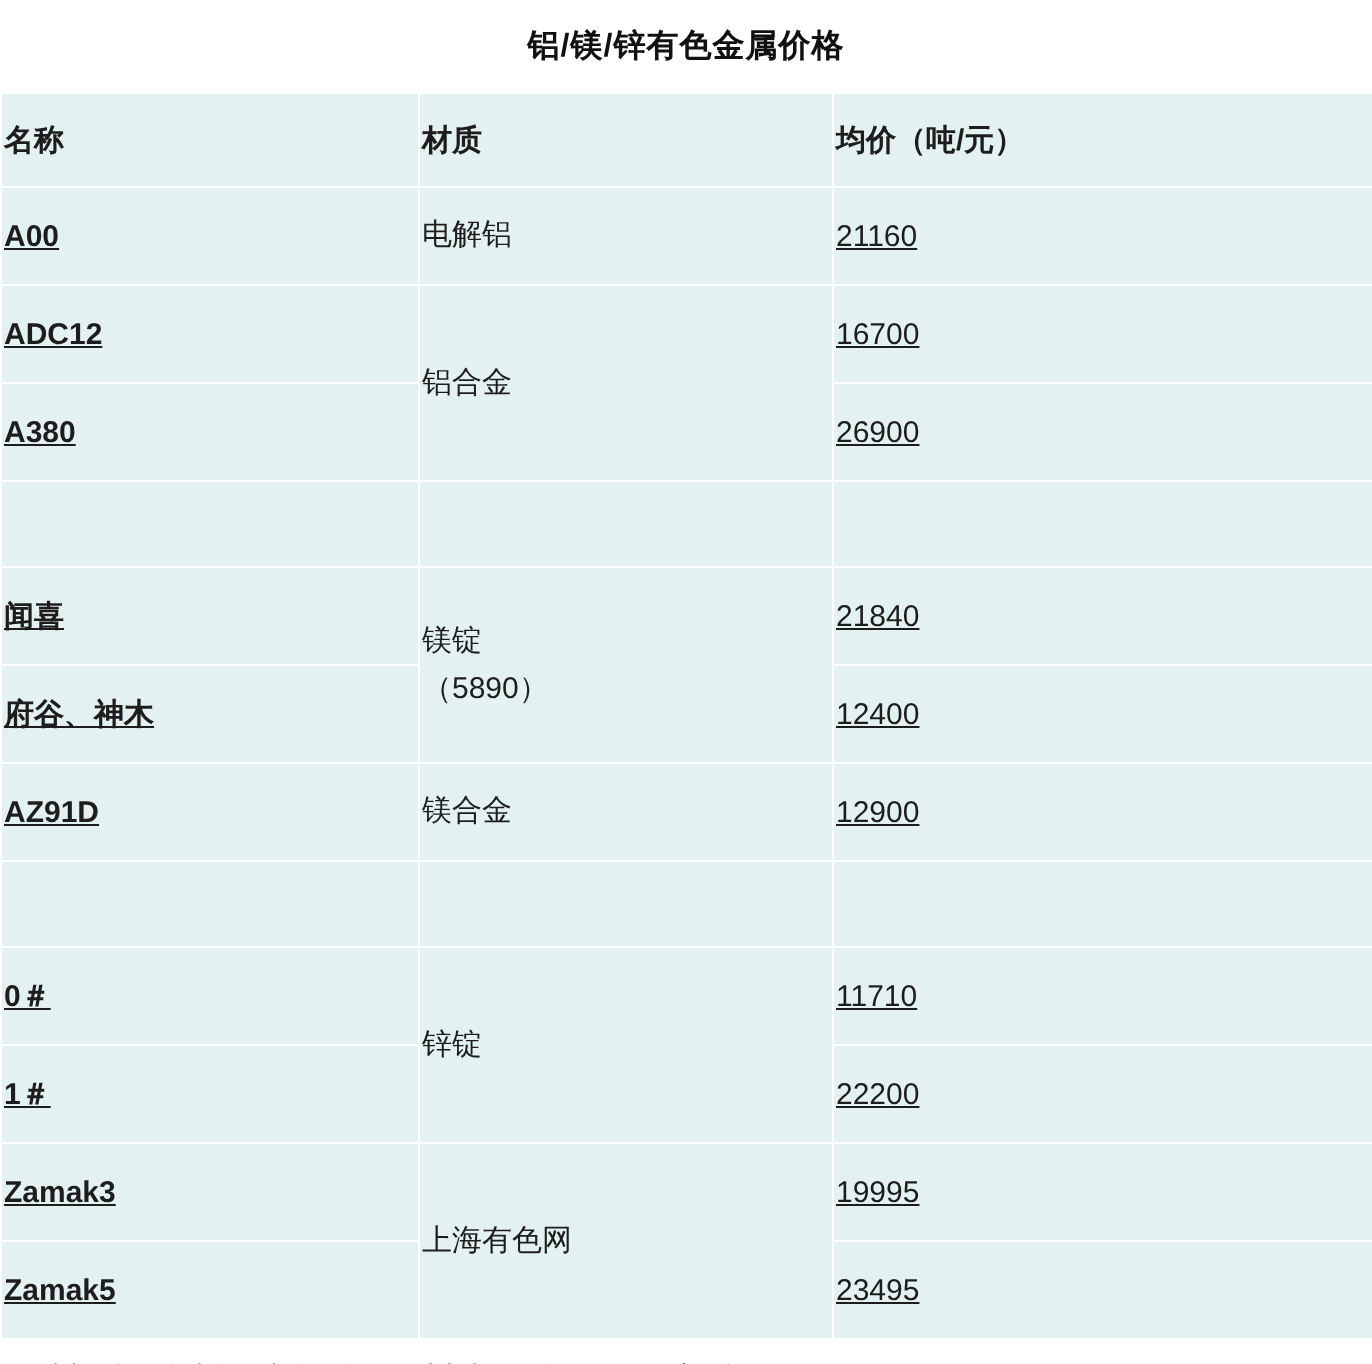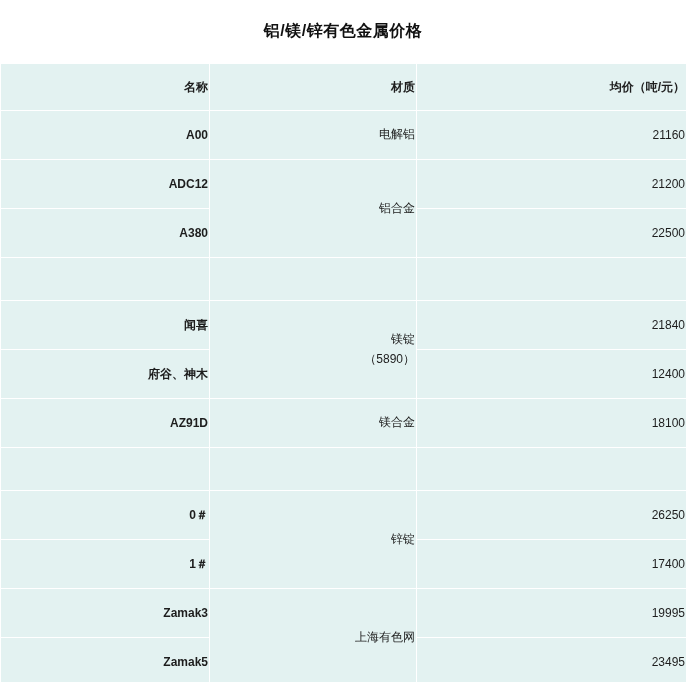--- a/index.html
+++ b/index.html
@@ -12,59 +12,61 @@
     background: #ffffff;
     font-family: "Liberation Sans", "DejaVu Sans", sans-serif;
     color: #1a1a1a;
     overflow: hidden;
   }
   .wrap {
     width: 686px;
     box-sizing: border-box;
   }
   .title-bar {
-    height: 63px;
+    height: 46px;
     background: #ffffff;
     display: flex;
     align-items: center;
     justify-content: center;
     font-size: 16px;
     font-weight: bold;
     color: #111111;
     letter-spacing: 0.5px;
   }
   table.price-table {
     width: 686px;
     border-collapse: collapse;
     table-layout: fixed;
   }
   table.price-table td, table.price-table th {
     border: 1px solid #ffffff;
-    text-align: right;
+    text-align: left;
     vertical-align: middle;
     background: #e3f2f1;
-    font-size: 12px;
+    font-size: 15px;
     color: #1d1d1d;
   }
   thead th {
     height: 44px;
     font-weight: bold;
     font-size: 14px;
     background: #ddefee;
   }
   tbody td {
     height: 46px;
   }
   td.name-cell {
     font-weight: bold;
     font-size: 14px;
+    text-decoration: underline;
   }
   td.val-cell {
     font-weight: normal;
     font-size: 14px;
+    text-decoration: underline;
   }
   td.mat-cell {
     font-size: 14px;
     line-height: 1.6;
   }
   tr.spacer-row td {
     height: 40px;
     background: #e3f2f1;
   }
   .footnote {
@@ -99,25 +101,25 @@
     </thead>
     <tbody>
         <tr>
           <td class="name-cell">A00</td>
           <td class="mat-cell" rowspan="1">电解铝</td>
           <td class="val-cell">21160</td>
         </tr>
         <tr>
           <td class="name-cell">ADC12</td>
           <td class="mat-cell" rowspan="2">铝合金</td>
-          <td class="val-cell">21200</td>
+          <td class="val-cell">16700</td>
         </tr>
         <tr>
           <td class="name-cell">A380</td>
-          <td class="val-cell">22500</td>
+          <td class="val-cell">26900</td>
         </tr>
         <tr class="spacer-row">
           <td></td>
           <td></td>
           <td></td>
         </tr>
         <tr>
           <td class="name-cell">闻喜</td>
           <td class="mat-cell" rowspan="2">
             <div>镁锭</div>
@@ -125,35 +127,35 @@
           </td>
           <td class="val-cell">21840</td>
         </tr>
         <tr>
           <td class="name-cell">府谷、神木</td>
           <td class="val-cell">12400</td>
         </tr>
         <tr>
           <td class="name-cell">AZ91D</td>
           <td class="mat-cell" rowspan="1">镁合金</td>
-          <td class="val-cell">18100</td>
+          <td class="val-cell">12900</td>
         </tr>
         <tr class="spacer-row">
           <td></td>
           <td></td>
           <td></td>
         </tr>
         <tr>
           <td class="name-cell">0＃</td>
           <td class="mat-cell" rowspan="2">锌锭</td>
-          <td class="val-cell">26250</td>
+          <td class="val-cell">11710</td>
         </tr>
         <tr>
           <td class="name-cell">1＃</td>
-          <td class="val-cell">17400</td>
+          <td class="val-cell">22200</td>
         </tr>
         <tr>
           <td class="name-cell">Zamak3</td>
           <td class="mat-cell" rowspan="2">上海有色网</td>
           <td class="val-cell">19995</td>
         </tr>
         <tr>
           <td class="name-cell">Zamak5</td>
           <td class="val-cell">23495</td>
         </tr>

